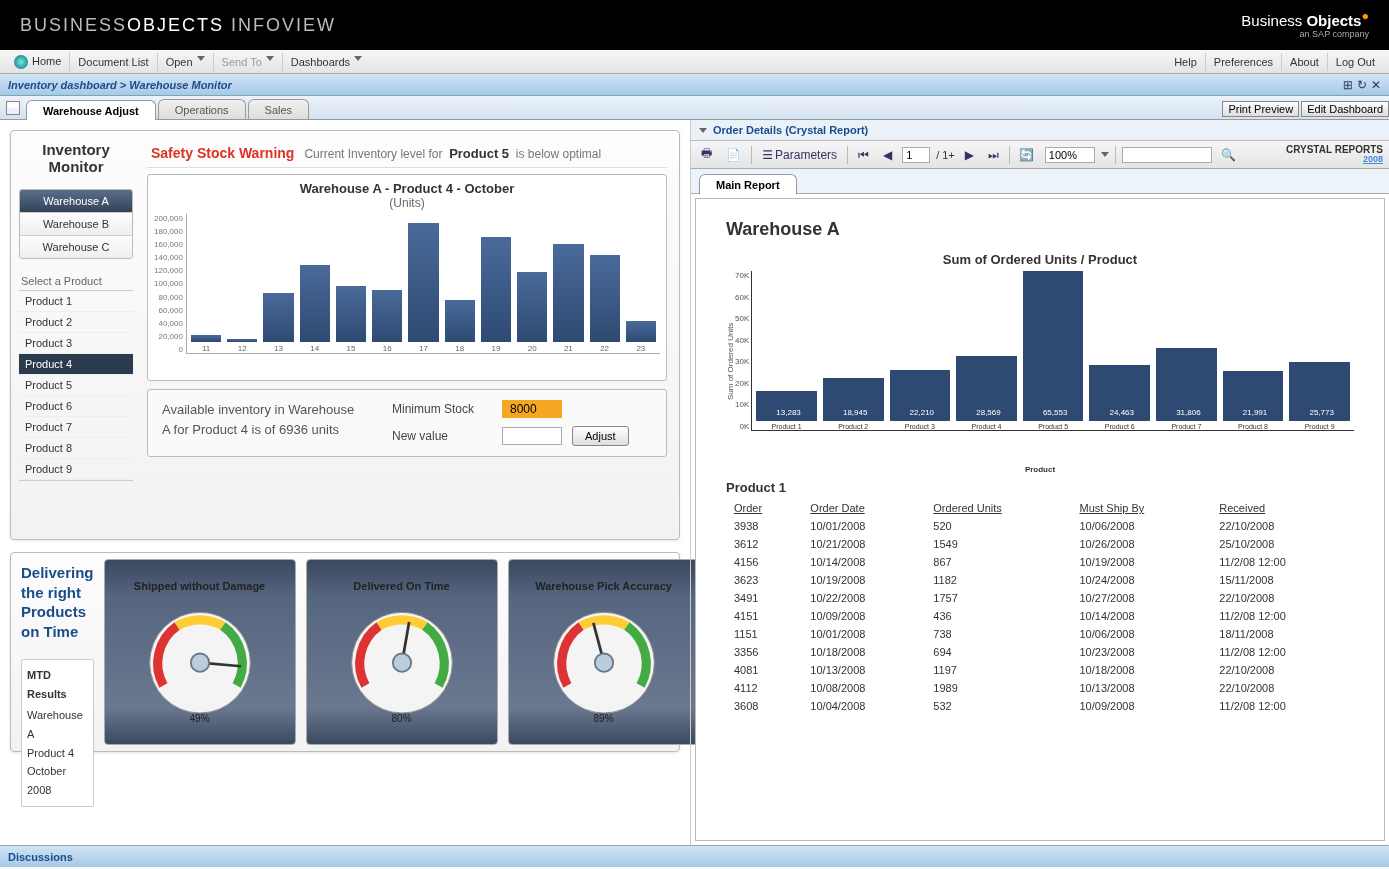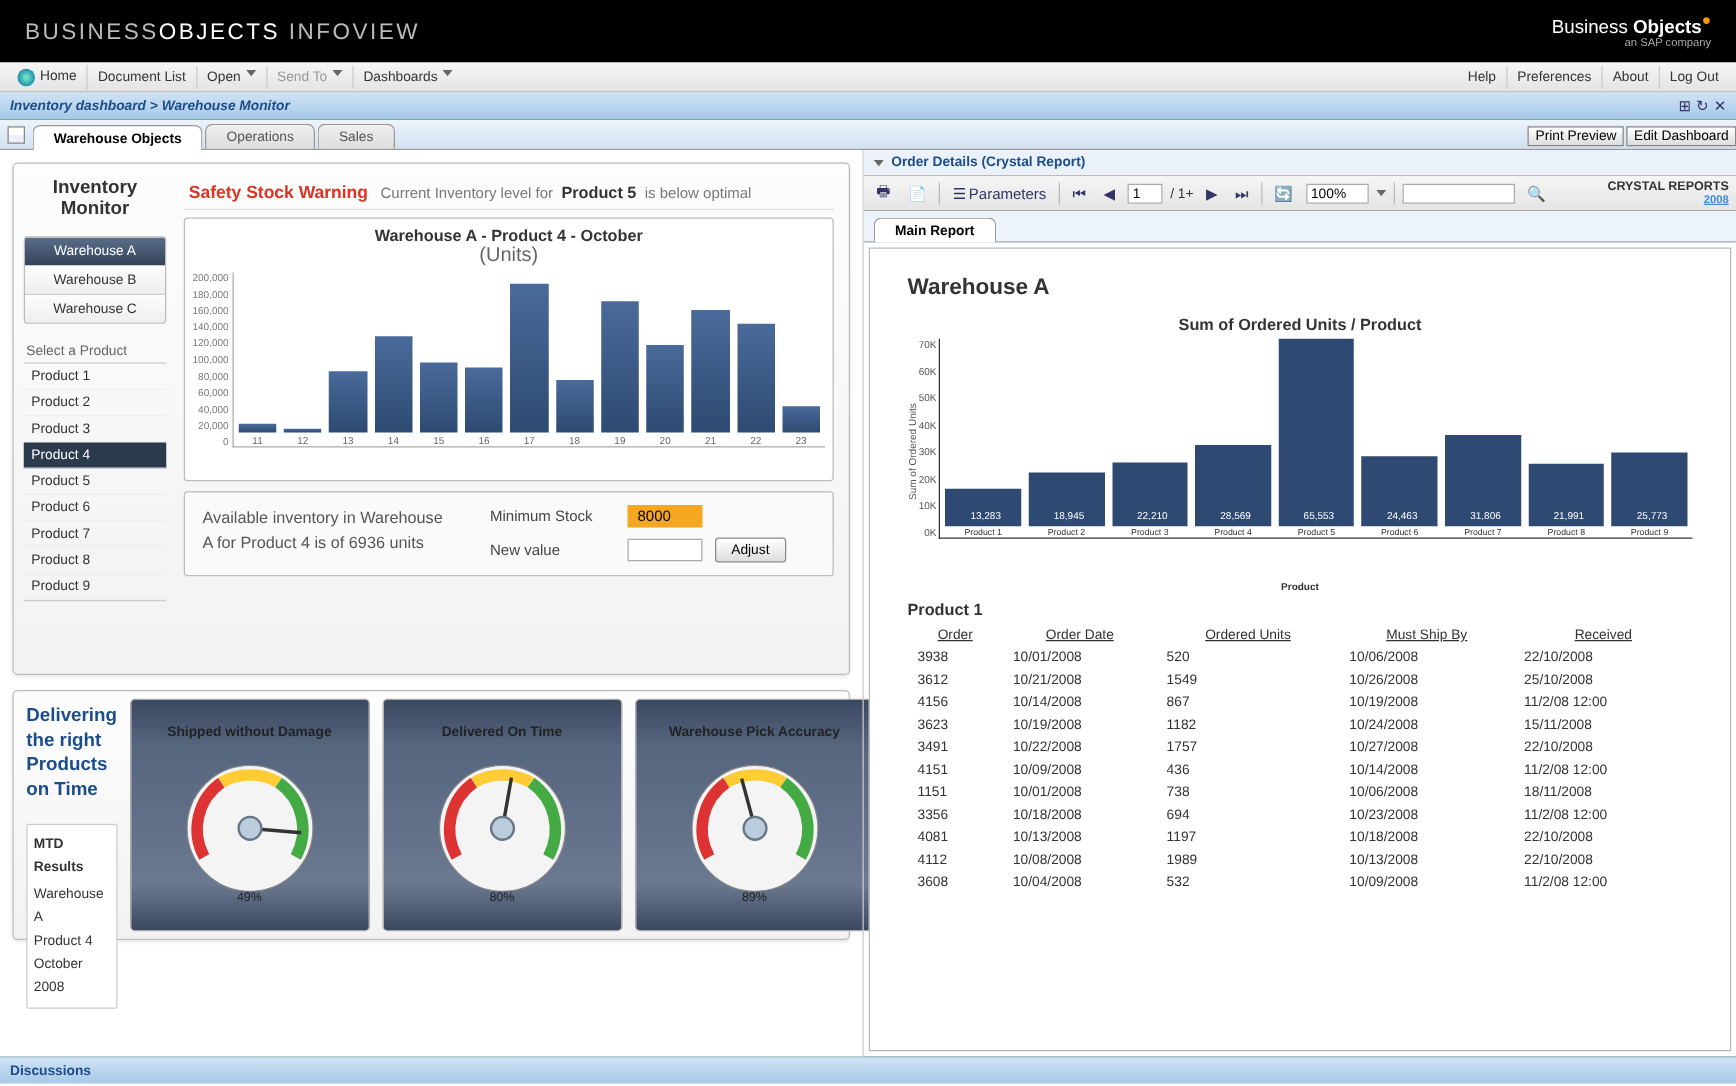--- a/index.html
+++ b/index.html
@@ -56,21 +56,21 @@
 .prod-item.active { background:#2c3a4d; color:#fff; }
 
 .inv-main { flex:1; padding:8px 12px 8px 6px; display:flex; flex-direction:column; }
 .warning-row { display:flex; align-items:center; gap:10px; padding:6px 4px; border-bottom:1px solid #ddd; }
 .warn-title { color:#d32; font-weight:bold; font-size:14px; }
 .warn-text { color:#777; font-size:12px; }
 .warn-text b { color:#333; font-size:13px; }
 
 .chart-box { border:1px solid #bbb; border-radius:3px; margin-top:6px; background:#fff; padding:6px; }
 .chart-title { text-align:center; font-size:13px; font-weight:bold; color:#333; }
-.chart-sub { text-align:center; font-size:16px; color:#666; margin-bottom:4px; }
+.chart-sub { text-align:center; font-size:12px; color:#666; margin-bottom:4px; }
 .chart-area { display:flex; height:160px; }
 .y-axis { display:flex; flex-direction:column; justify-content:space-between; font-size:8px; color:#777; text-align:right; padding-right:3px; height:140px; }
 .bars { flex:1; display:flex; align-items:flex-end; gap:6px; border-left:1px solid #aaa; border-bottom:1px solid #aaa; padding:0 4px; height:140px; position:relative; }
 .bar-wrap { flex:1; display:flex; flex-direction:column; align-items:center; }
 .bar { width:100%; background:linear-gradient(#4a6a9a,#2e4a72); }
 .bar-label { font-size:8px; color:#666; margin-top:2px; }
 .legend-row { display:flex; justify-content:space-around; padding:6px 40px; border:1px solid #ccc; border-radius:3px; margin-top:6px; background:#f7f7f7; }
 .radio { display:flex; align-items:center; gap:5px; font-size:11px; cursor:pointer; }
 .radio-dot { width:12px; height:12px; border:1px solid #888; border-radius:50%; display:flex; align-items:center; justify-content:center; }
 .radio-dot.on::after { content:''; width:6px; height:6px; background:#2e5a9a; border-radius:50%; }
@@ -116,21 +116,21 @@
 .ry-axis { display:flex; flex-direction:column; justify-content:space-between; font-size:8px; color:#555; text-align:right; padding-right:2px; height:160px; }
 .rbars { flex:1; display:flex; align-items:flex-end; gap:6px; border-left:1px solid #333; border-bottom:1px solid #333; height:160px; padding:0 4px; }
 .rbar-wrap { flex:1; display:flex; flex-direction:column; align-items:center; position:relative; }
 .rbar { width:100%; background:#2e4a72; position:relative; }
 .rbar-val { position:absolute; bottom:4px; left:4px; right:0; color:#fff; font-size:8px; text-align:center; }
 .rbar-label { font-size:7px; color:#333; margin-top:2px; white-space:nowrap; }
 .rx-label { text-align:center; font-size:8px; font-weight:bold; margin-top:2px; }
 
 .dt-title { font-size:13px; font-weight:bold; margin:6px 0 4px; }
 .data-table { width:100%; font-size:11px; border-collapse:collapse; }
-.data-table th { text-align:center; text-decoration:underline; padding:3px 8px; font-weight:normal;margin-left:24px; }
+.data-table th { text-align:left; text-decoration:underline; padding:3px 8px; font-weight:normal;margin-left:24px; }
 .data-table td { padding:3px 8px; }
 
 
 .bottombar { background:linear-gradient(#D0E4F5,#A7C8E8); height:22px; display:flex; align-items:center; padding:0 8px; color:#1a4d8a; font-weight:bold; border-top:1px solid #8ab; }
 
 
 .report-scroll::-webkit-scrollbar { width:16px; height:16px; }
 .report-scroll::-webkit-scrollbar-track { background:#eee; border:1px solid #ccc; }
 .report-scroll::-webkit-scrollbar-thumb { background:linear-gradient(#ddd,#bbb); border:1px solid #999; }
 </style>
@@ -179,21 +179,21 @@
   <span>Inventory dashboard &gt; Warehouse Monitor</span>
   <div class="bcbar-icons">
     <span>⊞</span>
     <span>↻</span>
     <span>✕</span>
   </div>
 </div>
 
 <div class="tabstrip">
   <div class="grid-icon"></div>
-  <div class="tab active">Warehouse Objects</div>
+  <div class="tab active">Warehouse Adjust</div>
   <div class="tab">Operations</div>
   <div class="tab">Sales</div>
   <div class="tabstrip-right">
     <button>Print Preview</button>
     <button>Edit Dashboard</button>
   </div>
 </div>
 
 <div class="main">
 

